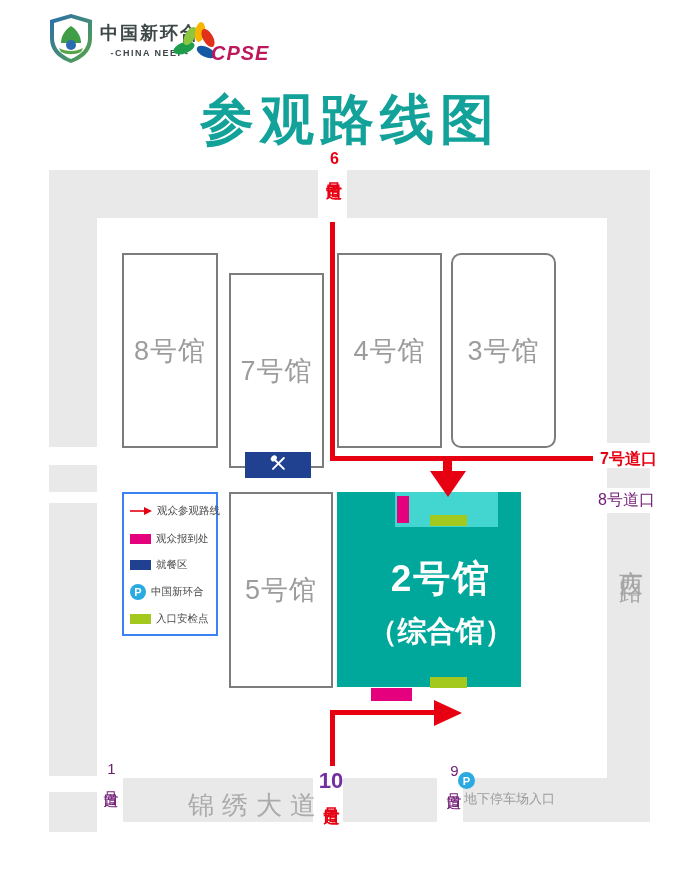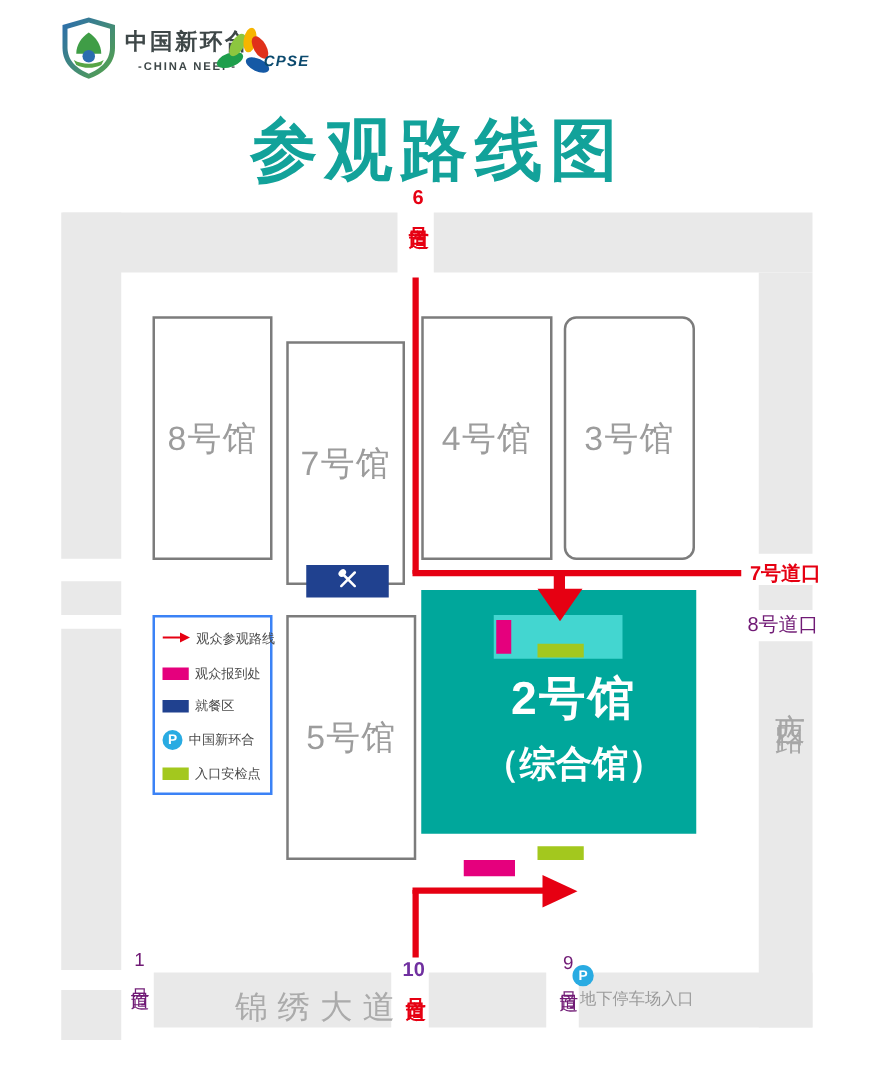--- a/index.html
+++ b/index.html
@@ -4,21 +4,21 @@
 <style>
   * { margin:0; padding:0; box-sizing:border-box; }
   html,body { background:#fff; }
   body { font-family:"Liberation Sans","DejaVu Sans",sans-serif; }
   #stage { position:relative; width:700px; height:870px; background:#fff; overflow:hidden; }
 
   
   .hdr-brand1 { position:absolute; left:100px; top:21px; color:#3e4748; }
   .hdr-brand1 .cn { font-size:18px; font-weight:bold; letter-spacing:2px; }
   .hdr-brand1 .en { font-size:9px; font-weight:bold; letter-spacing:1.5px; margin-top:3px; text-align:center; }
-  .cpse-text { position:absolute; left:211px; top:42px; font-size:12px; font-weight:bold; font-style:italic; color:#0c4a6e; letter-spacing:1px; }
+  .cpse-text { position:absolute; left:211px; top:42px; font-size:20px; font-weight:bold; font-style:italic; color:#be185d; letter-spacing:1px; }
   .hdr-brand2 { position:absolute; left:256px; top:25px; color:#232c38; }
   .hdr-brand2 .cn { font-size:17px; font-weight:bold; letter-spacing:2px; }
   .hdr-brand2 .sub { font-size:11px; font-weight:bold; letter-spacing:2.5px; margin-top:3px; text-align:center; }
   .page-title { position:absolute; left:0; top:84px; width:700px; text-align:center;
                 font-size:54px; font-weight:800; color:#12a29a; letter-spacing:6px; }
 
   
   .road { position:absolute; background:#e9e9e9; }
   .road-label { position:absolute; color:#701a75; }
   .vtext { writing-mode:vertical-rl; -webkit-writing-mode:vertical-rl; text-orientation:upright; -webkit-text-orientation:upright; letter-spacing:2px; }
@@ -30,21 +30,21 @@
   
   .legend { position:absolute; left:122px; top:492px; width:96px; height:144px; background:#fff; border:2px solid #3b82f6;
             display:flex; flex-direction:column; justify-content:center; gap:12px; padding-left:6px; }
   .lg-row { display:flex; align-items:center; gap:5px; }
   .lg-swatch { width:21px; height:10px; flex:0 0 auto; }
   .lg-label { font-size:10.5px; color:#4a4a4a; font-weight:500; white-space:nowrap; }
   .p-badge { width:16px; height:16px; border-radius:50%; background:#29abe2; color:#fff; font-size:11px; font-weight:bold;
              display:flex; align-items:center; justify-content:center; flex:0 0 auto; }
 
   
-  .main-hall { position:absolute; left:337px; top:472px; width:220px; height:195px; background:#00a79b;
+  .main-hall { position:absolute; left:337px; top:492px; width:184px; height:195px; background:#00a79b;
                display:flex; flex-direction:column; align-items:center; justify-content:center; color:#fff;padding-left:24px; }
   .main-hall .l1 { font-size:37px; font-weight:bold; letter-spacing:2px; margin-top:26px; }
   .main-hall .l2 { font-size:29px; font-weight:bold; margin-top:8px; }
   .feature { position:absolute; }
 
   
   .route { position:absolute; background:#e60012; }
   .arrow-down { position:absolute; width:0; height:0; border-left:18px solid transparent; border-right:18px solid transparent; border-top:26px solid #e60012; }
   .arrow-right { position:absolute; width:0; height:0; border-top:13px solid transparent; border-bottom:13px solid transparent; border-left:28px solid #e60012; }
 
@@ -106,21 +106,21 @@
   <div class="road-label" style="left:188px;top:788px;font-size:26px;font-weight:500;letter-spacing:8px;color:#ababab;">锦绣大道</div>
   <div class="road-label vtext" style="left:615px;top:551px;font-size:24px;font-weight:500;letter-spacing:5px;color:#a6a6a6;">广西路</div>
   <div class="road-label" style="left:598px;top:490px;font-size:16px;">8号道口</div>
   <div class="road-label vtext" style="left:101px;top:760px;font-size:15px;">1号道口</div>
   <div class="road-label vtext" style="left:444px;top:762px;font-size:15px;">9号道口</div>
 
   <div class="road-label gate-red" style="left:600px;top:449px;font-size:16px;">7号道口</div>
   <div class="road-label vtext gate-red" style="left:323px;top:150px;font-size:16px;">6号道口</div>
 
   <div style="position:absolute;left:316px;top:768px;width:30px;display:flex;flex-direction:column;align-items:center;">
-    <span style="font-size:16px;font-weight:bold;color:#7030a0;text-align:center;">10</span>
+    <span style="font-size:22px;font-weight:bold;color:#7030a0;text-align:center;">10</span>
     <span class="vtext gate-red" style="font-size:16px;">号道口</span>
   </div>
 
   <div class="p-badge" style="position:absolute;left:458px;top:772px;width:17px;height:17px;">P</div>
   <div class="road-label" style="left:464px;top:790px;font-size:13px;color:#9b9b9b;">地下停车场入口</div>
 
   <div class="hall" style="left:122px;top:253px;width:96px;height:195px;">
     <span>8号馆</span>
   </div>
   <div class="hall" style="left:229px;top:253px;width:95px;height:195px;margin-top:20px;">

